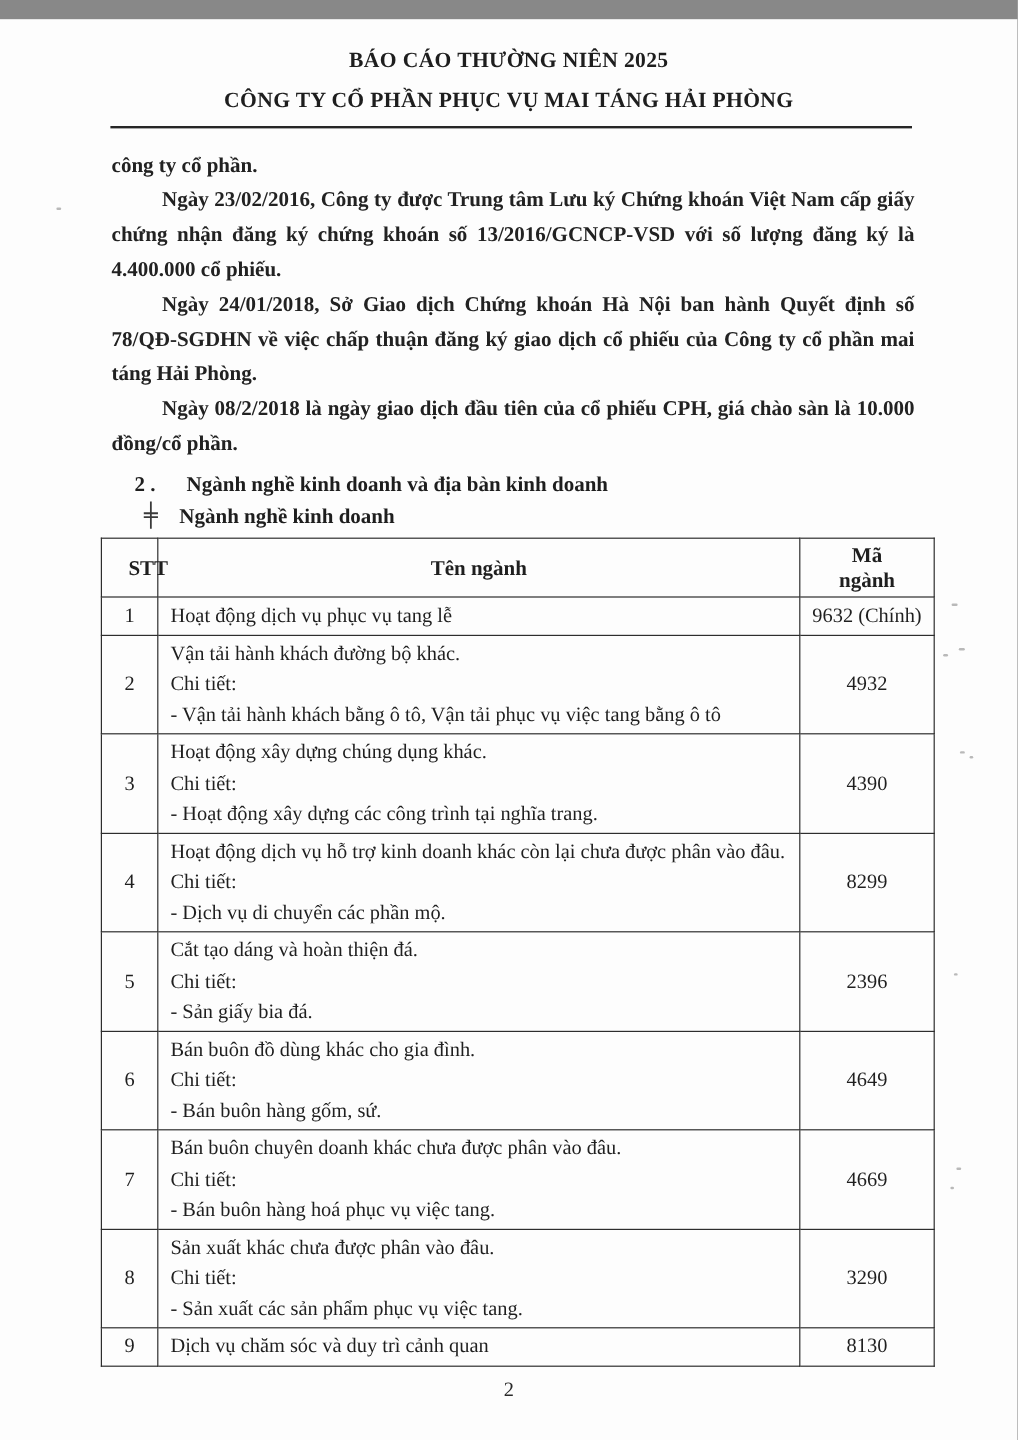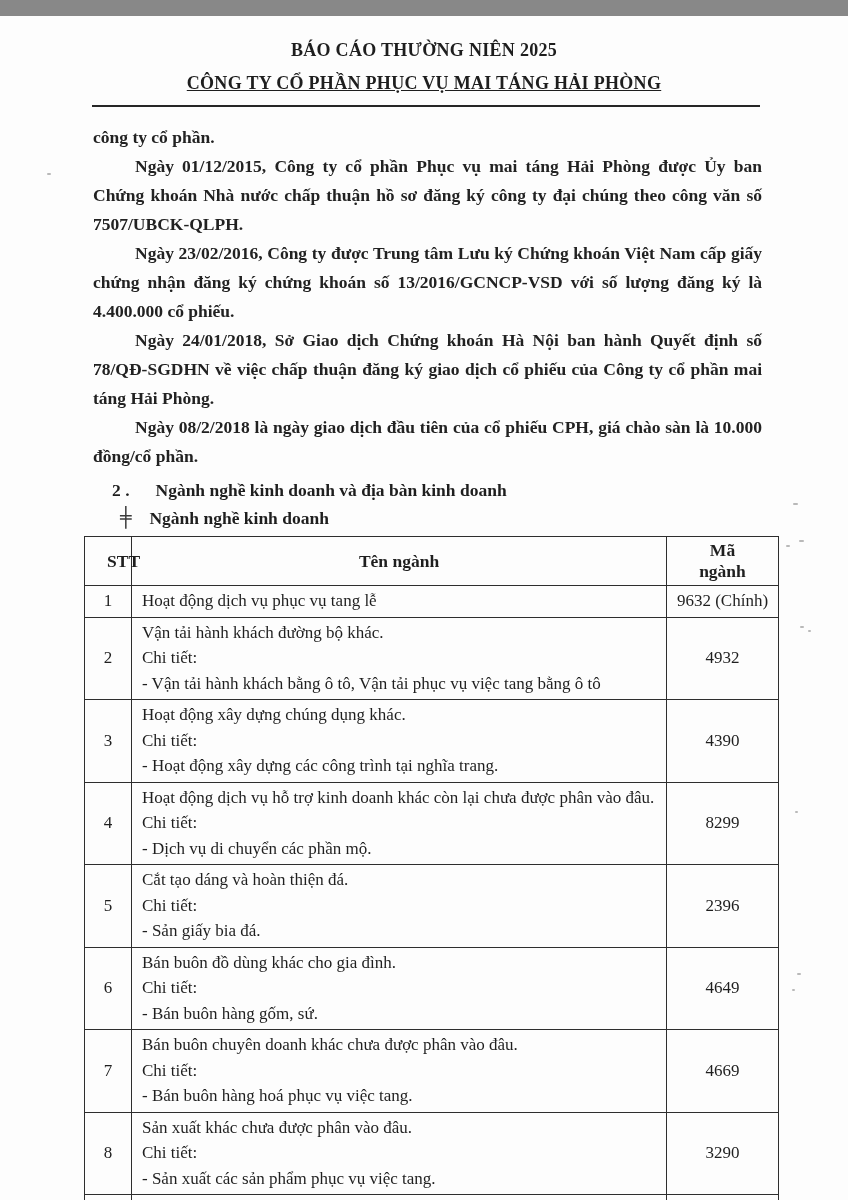--- a/index.html
+++ b/index.html
@@ -13,21 +13,21 @@
     color: #222222;
     overflow: hidden;
   }
   .doc-header { text-align: center; padding-top: 24px; }
   .doc-header .title-line {
     font-weight: bold;
     font-size: 18px;
     letter-spacing: 0.3px;
     color: #1e1e1e;
   }
-  .doc-header .title-line + .title-line { margin-top: 12px; text-decoration: underline; }
+  .doc-header .title-line + .title-line { margin-top: 12px; }
   .header-rule {
     margin: 11px 88px 0 92px;
     border: none;
     border-top: 2.5px solid #262626;
   }
   .body-text {
     margin: 16px 86px 0 93px;
     font-size: 17.5px;
     line-height: 29px;
     text-align: justify;
@@ -104,21 +104,20 @@
 <div class="page">
 
   <div class="doc-header">
     <div class="title-line">BÁO CÁO THƯỜNG NIÊN 2025</div>
     <div class="title-line">CÔNG TY CỔ PHẦN PHỤC VỤ MAI TÁNG HẢI PHÒNG</div>
   </div>
   <hr class="header-rule">
 
   <div class="body-text">
     <p>công ty cổ phần.</p>
-    <p class="indented">Ngày 01/12/2015, Công ty cổ phần Phục vụ mai táng Hải Phòng được Ủy ban Chứng khoán Nhà nước chấp thuận hồ sơ đăng ký công ty đại chúng theo công văn số 7507/UBCK-QLPH.</p>
     <p class="indented">Ngày 23/02/2016, Công ty được Trung tâm Lưu ký Chứng khoán Việt Nam cấp giấy chứng nhận đăng ký chứng khoán số 13/2016/GCNCP-VSD với số lượng đăng ký là 4.400.000 cổ phiếu.</p>
     <p class="indented">Ngày 24/01/2018, Sở Giao dịch Chứng khoán Hà Nội ban hành Quyết định số 78/QĐ-SGDHN về việc chấp thuận đăng ký giao dịch cổ phiếu của Công ty cổ phần mai táng Hải Phòng.</p>
     <p class="indented">Ngày 08/2/2018 là ngày giao dịch đầu tiên của cổ phiếu CPH, giá chào sàn là 10.000 đồng/cổ phần.</p>
   </div>
 
   <div class="section-heading">
     <span class="sec-num">2 .</span>
     <span>Ngành nghề kinh doanh và địa bàn kinh doanh</span>
   </div>
 

